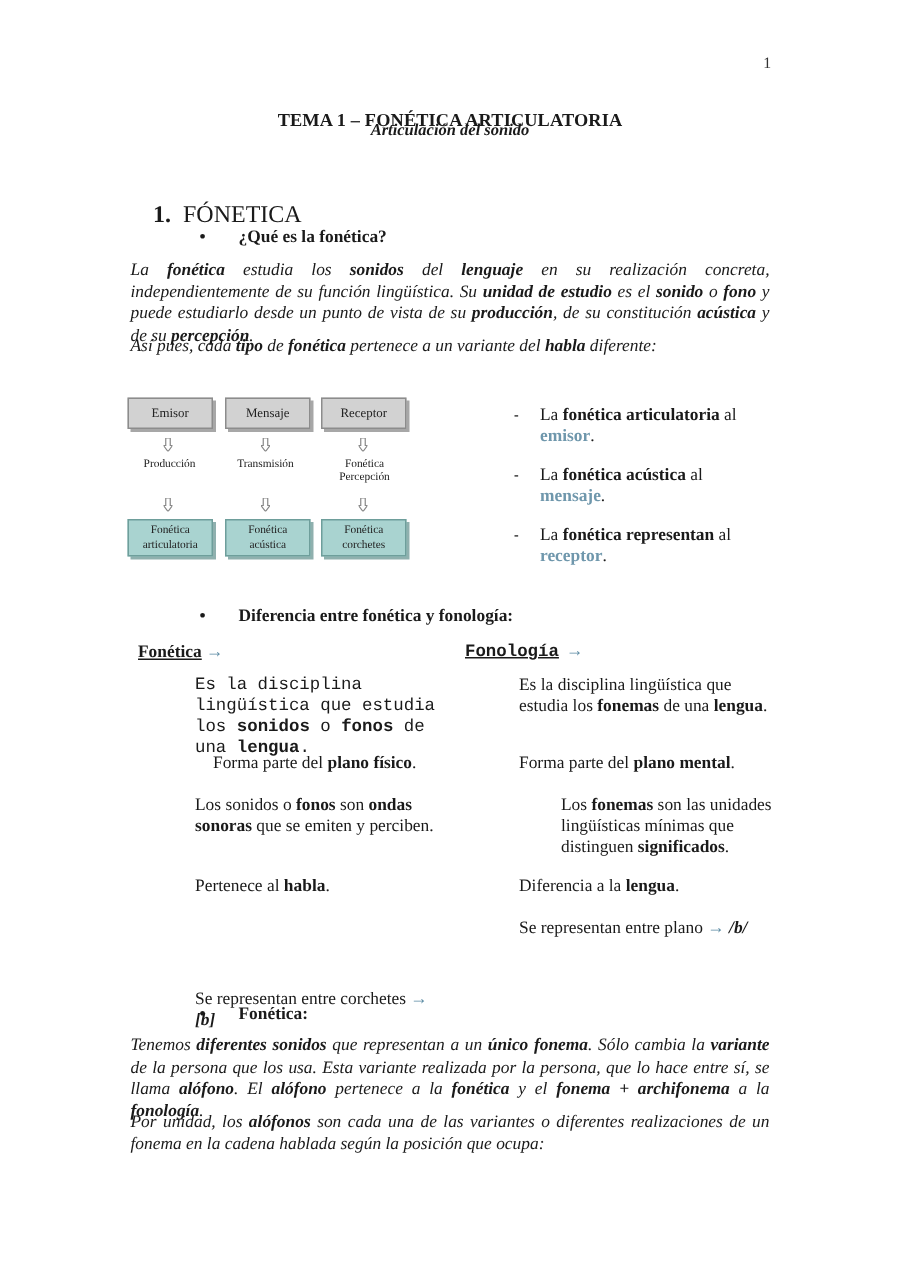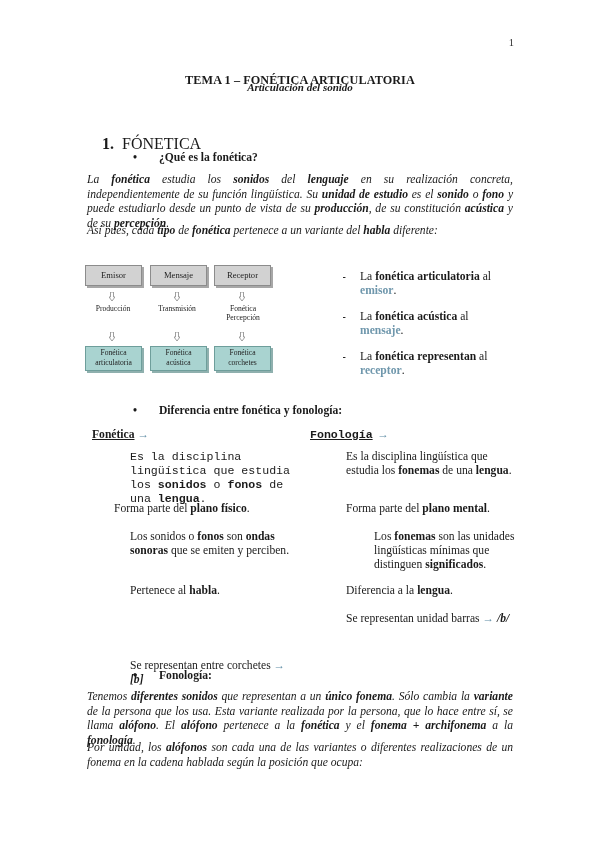--- a/index.html
+++ b/index.html
@@ -144,34 +144,34 @@
 <div class="abs" style="left:92px; top:428px;">
   <span class="col-head">Fonética</span>
   <span class="arrow">→</span>
 </div>
 <div class="abs" style="left:310px; top:428px;font-family:Liberation Mono, monospace;">
   <span class="col-head">Fonología</span>
   <span class="arrow">→</span>
 </div>
 
 <div class="cell" style="left:130px; top:450px;font-family:Liberation Mono, monospace;"><span>Es la disciplina lingüística que estudia los </span><b>sonidos</b><span> o </span><b>fonos</b><span> de una </span><b>lengua</b><span>.</span></div>
-<div class="cell" style="left:114px; top:502px;"><span>Forma parte del </span><b>plano físico</b><span>.</span></div>
+<div class="cell" style="left:142px; top:502px;"><span>Forma parte del </span><b>plano físico</b><span>.</span></div>
 <div class="cell" style="left:130px; top:530px;"><span>Los sonidos o </span><b>fonos</b><span> son </span><b>ondas sonoras</b><span> que se emiten y perciben.</span></div>
 <div class="cell" style="left:130px; top:584px;"><span>Pertenece al </span><b>habla</b><span>.</span></div>
 <div class="cell" style="left:130px; top:612px;margin-top:47px;"><span>Se representan entre corchetes </span><span class="arrow">→</span><b style="font-style: italic;"> [b]</b></div>
 
 <div class="cell" style="left:346px; top:450px;"><span>Es la disciplina lingüística que estudia los </span><b>fonemas</b><span> de una </span><b>lengua</b><span>.</span></div>
 <div class="cell" style="left:346px; top:502px;"><span>Forma parte del </span><b>plano mental</b><span>.</span></div>
 <div class="cell" style="left:346px; top:530px; width:160px;margin-left:28px;"><span>Los </span><b>fonemas</b><span> son las unidades lingüísticas mínimas que distinguen </span><b>significados</b><span>.</span></div>
 <div class="cell" style="left:346px; top:584px;"><span>Diferencia a la </span><b>lengua</b><span>.</span></div>
-<div class="cell" style="left:346px; top:612px;"><span>Se representan unidad barras </span><span class="arrow">→</span><b style="font-style: italic;"> /b/</b></div>
+<div class="cell" style="left:346px; top:612px;"><span>Se representan entre plano </span><span class="arrow">→</span><b style="font-style: italic;"> /b/</b></div>
 
 <div class="abs bullet-h" style="left:159px; top:669px;">
   <span class="dot">•</span>
-  <span>Fonología:</span>
+  <span>Fonética:</span>
 </div>
 
 <div class="abs para" style="top:690px;">
   <p><span>Tenemos </span><b>diferentes sonidos</b><span> que representan a un </span><b>único fonema</b><span>. Sólo cambia la </span><b>variante</b><span> de la persona que los usa. Esta variante realizada por la persona, que lo hace entre sí, se llama </span><b>alófono</b><span>. El </span><b>alófono</b><span> pertenece a la </span><b>fonética</b><span> y el </span><b>fonema + archifonema</b><span> a la </span><b>fonología</b><span>.</span></p>
 </div>
 <div class="abs para" style="top:741px;">
   <p><span>Por unidad, los </span><b>alófonos</b><span> son cada una de las variantes o diferentes realizaciones de un fonema en la cadena hablada según la posición que ocupa:</span></p>
 </div>
 
 </body></html>

